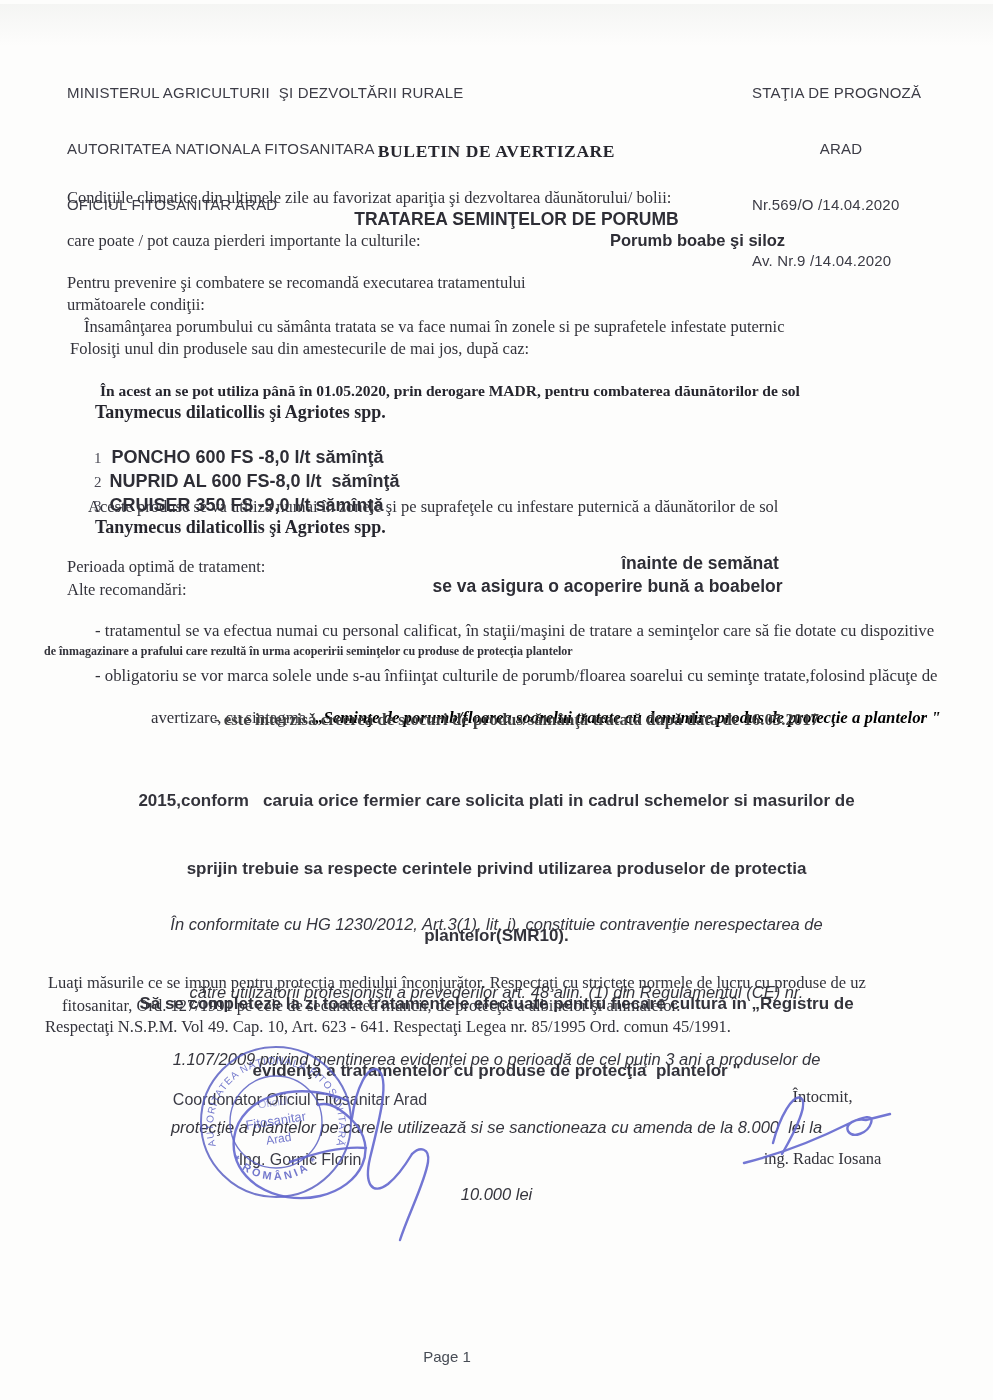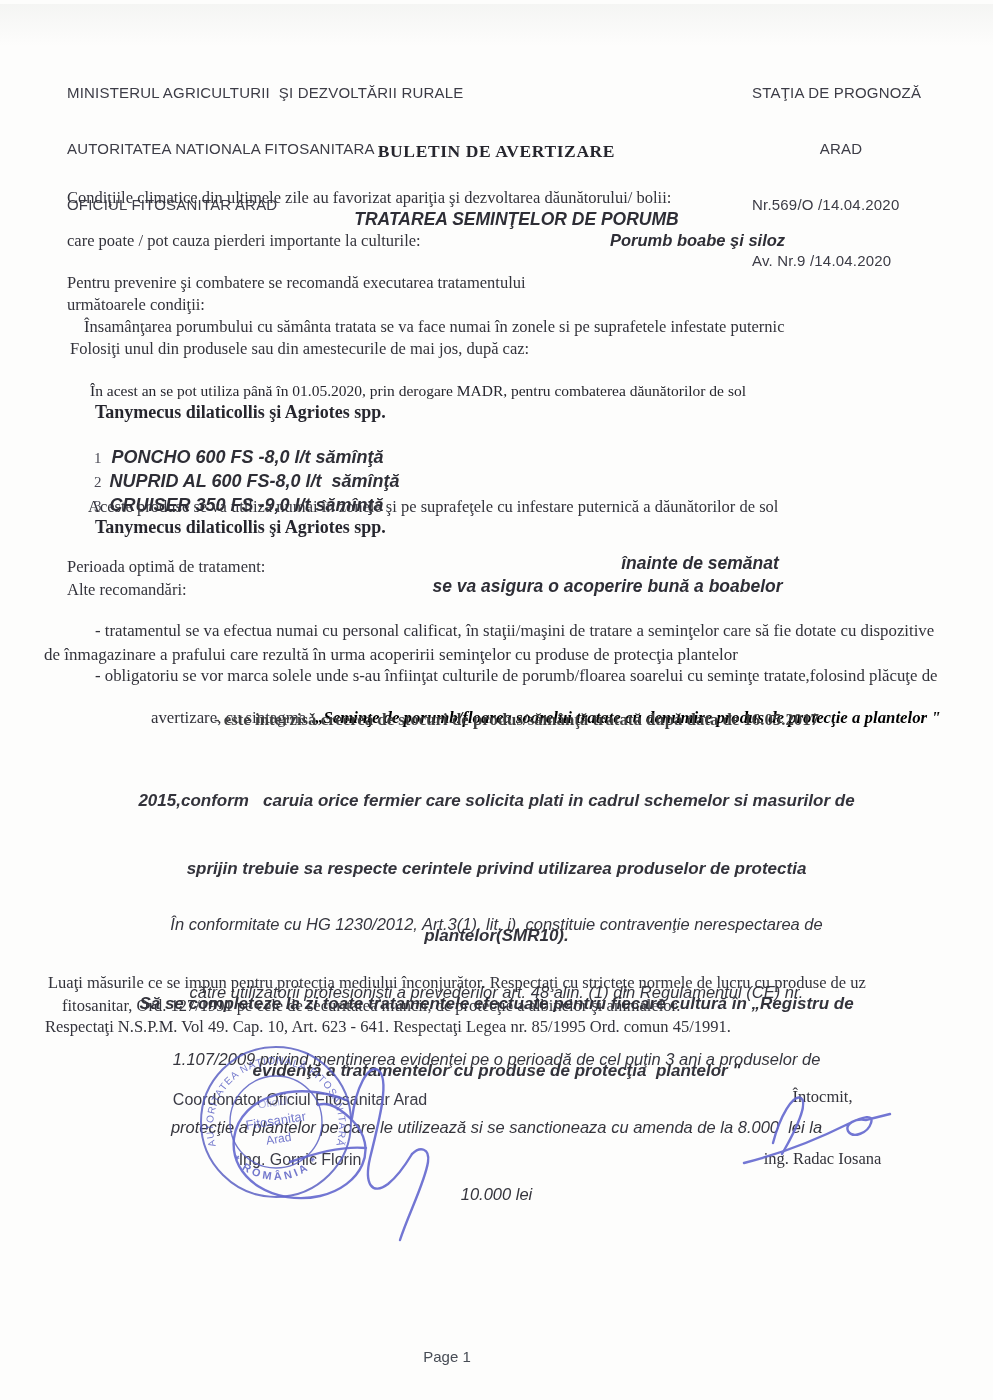--- a/index.html
+++ b/index.html
@@ -3,22 +3,22 @@
 <meta charset="utf-8">
 <style>
   html,body{margin:0;padding:0;background:#ffffff;}
   .page{position:relative;width:993px;height:1400px;background:#fdfdfc;overflow:hidden;
         font-family:"Liberation Serif", serif;color:#32323a;}
   .abs{position:absolute;white-space:pre;line-height:1.25;}
   .serif{font-family:"Liberation Serif", serif;}
   .sans{font-family:"Liberation Sans", sans-serif;}
   .hdr{font-size:15px;color:#3c3c46;letter-spacing:.2px;}
   .body16{font-size:16.5px;color:#33333b;}
-  .boldserif{font-weight:normal;color:#26262e;}
-  .bi-sans{font-family:"Liberation Sans", sans-serif;font-weight:bold;font-style:italic;color:#2e2e36;}
+  .boldserif{font-weight:bold;color:#26262e;margin-left:10px;}
+  .bi-sans{font-family:"Liberation Sans", sans-serif;font-weight:bold;color:#2e2e36;}
   .i-sans{font-family:"Liberation Sans", sans-serif;font-style:italic;color:#35353d;}
   .center{text-align:center;}
   .title{font-size:17.5px;font-weight:bold;letter-spacing:.6px;color:#26262e;}
   .prodnum{font-size:15px;color:#4a4a55;}
   .prod{font-size:18px;}
   .species{font-size:18px;font-weight:bold;color:#26262e;}
   .eco{font-size:17px;line-height:22.5px;color:#33333b;}
   .legal{font-size:16.5px;line-height:22.5px;}
   .scan-shade{position:absolute;top:4px;left:0;width:100%;height:42px;
         background:linear-gradient(#ecedeb,#fdfdfc);opacity:.5;pointer-events:none;}
@@ -72,21 +72,21 @@
 
   <div class="abs serif body16" style="left:88px;top:497px;">Aceste produse se va utiliza numai în zonele şi pe suprafeţele cu infestare puternică a dăunătorilor de sol</div>
   <div class="abs serif species" style="left:95px;top:516px;">Tanymecus dilaticollis şi Agriotes spp.</div>
 
   <div class="abs serif body16" style="left:67px;top:557px;">Perioada optimă de tratament:</div>
   <div class="abs bi-sans center" style="left:555px;top:553px;width:290px;font-size:17.5px;">înainte de semănat</div>
   <div class="abs serif body16" style="left:67px;top:580px;">Alte recomandări:</div>
   <div class="abs bi-sans center" style="left:410px;top:576px;width:395px;font-size:17.5px;">se va asigura o acoperire bună a boabelor</div>
 
   <div class="abs serif" style="left:95px;top:621px;font-size:16.8px;text-align:center;">- tratamentul se va efectua numai cu personal calificat, în staţii/maşini de tratare a seminţelor care să fie dotate cu dispozitive</div>
-  <div class="abs serif" style="left:44px;top:644px;font-size:17px;">de înmagazinare a prafului care rezultă în urma acoperirii seminţelor cu produse de protecţia plantelor</div>
+  <div class="abs serif" style="left:44px;top:644px;font-size:12px;font-weight:bold;">de înmagazinare a prafului care rezultă în urma acoperirii seminţelor cu produse de protecţia plantelor</div>
   <div class="abs serif" style="left:95px;top:666px;font-size:16.8px;">- obligatoriu se vor marca solele unde s-au înfiinţat culturile de porumb/floarea soarelui cu seminţe tratate,folosind plăcuţe de</div>
   <div class="abs" style="left:135px;top:688px;">
     <span class="serif" style="font-size:16.8px;">avertizare, cu sintagma :</span><span class="serif" style="font-size:16.8px;font-weight:bold;font-style:italic;color:#000000;">„Seminţe de porumb/floarea soarelui tratate cu denumire produs de protecţie a plantelor "</span>
   </div>
   <div class="abs serif center" style="left:0;top:710px;width:993px;font-size:16.8px;font-weight:bold;color:#404040;padding-left:20px;">- este interzisă creerea de stocuri de produs/sămânţă tratată după data de 16.05.2017</div>
 
   <div class="abs bi-sans eco center" style="left:40px;top:745px;width:913px;">
     <div>2015,conform   caruia orice fermier care solicita plati in cadrul schemelor si masurilor de</div>
     <div>sprijin trebuie sa respecte cerintele privind utilizarea produselor de protectia</div>
     <div>plantelor(SMR10).</div>

